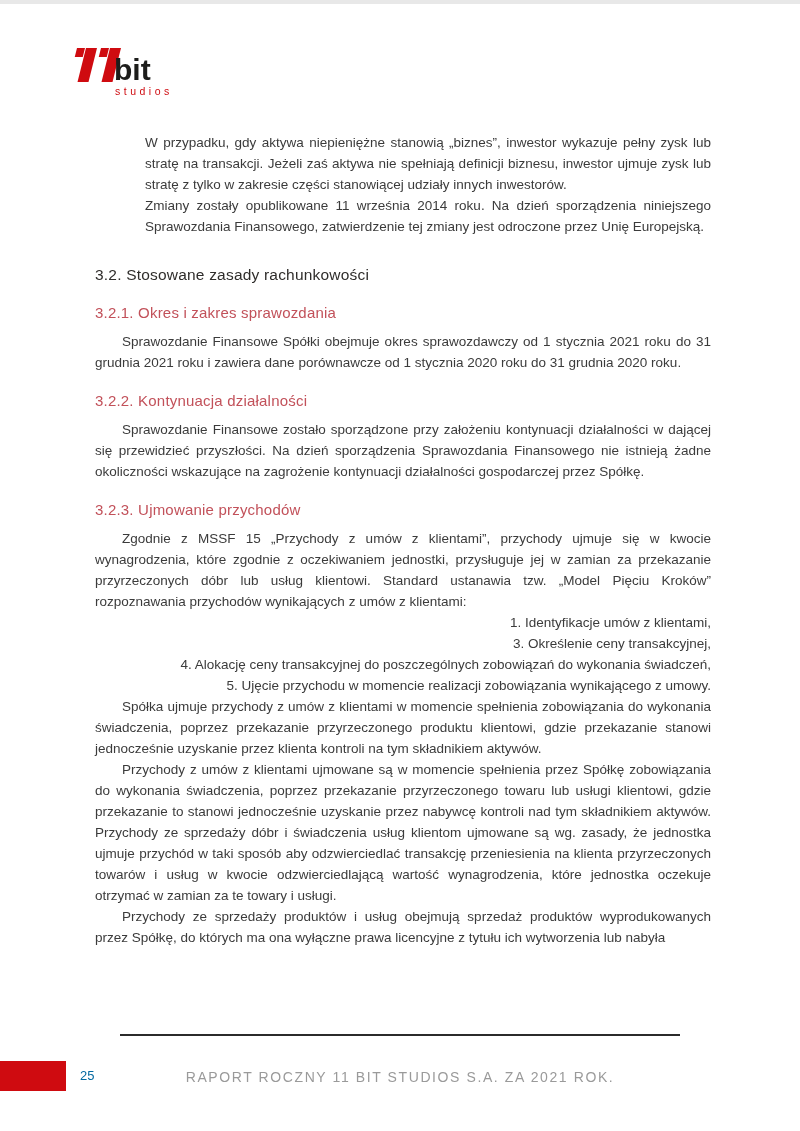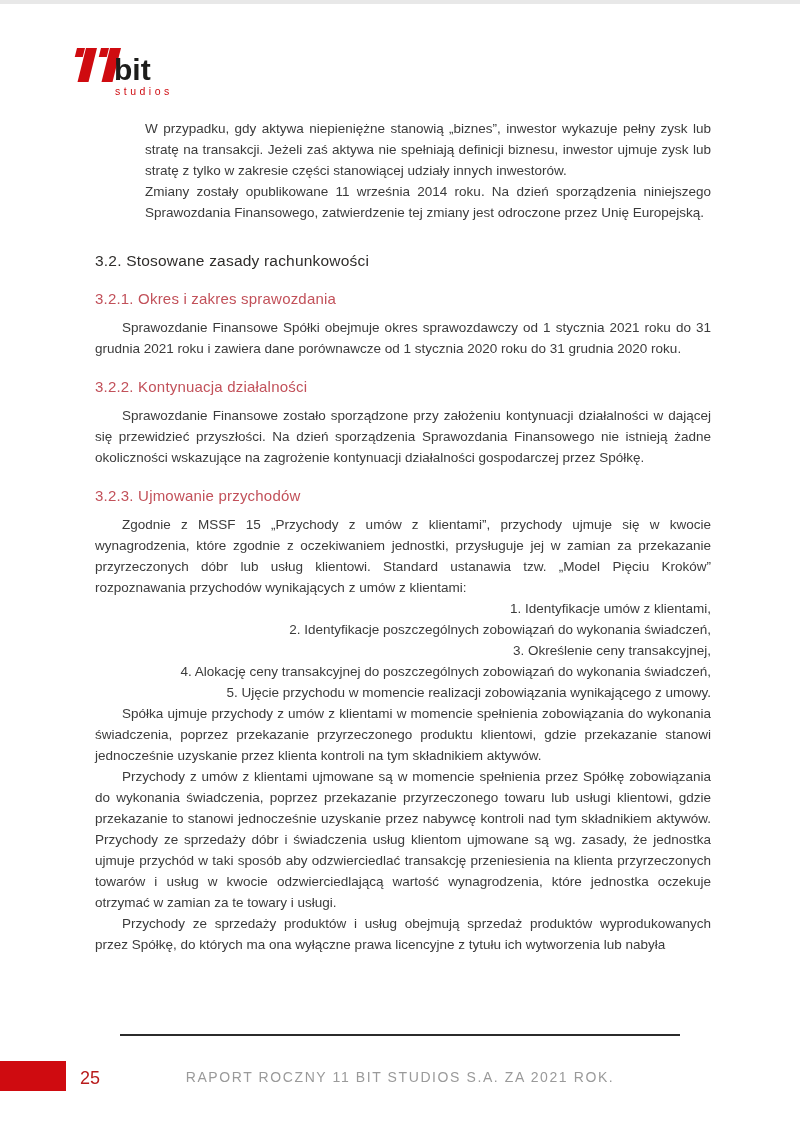--- a/index.html
+++ b/index.html
@@ -13,21 +13,21 @@
     color: #3b3b3b;
     overflow: hidden;
   }
 
   
   .logo { position: absolute; top: 40px; left: 62px; width: 120px; height: 56px; }
 
   
   .content {
     position: absolute;
-    top: 114px;
+    top: 128px;
     left: 95px;
     width: 616px;
     font-size: 13.5px;
     line-height: 21px;
     text-align: justify;
   }
   .intro { margin-left: 50px; }
   .intro p { margin: 0; text-indent: 0; }
 
   p.body { margin: 0; text-indent: 27px; }
@@ -65,22 +65,22 @@
     left: 0;
     top: 1057px;
     width: 66px;
     height: 30px;
     background: #cf0b10;
   }
   .page-number {
     position: absolute;
     left: 80px;
     top: 1064px;
-    font-size: 18px;
-    color: #b91c1c;
+    font-size: 13px;
+    color: #0369a1;
   }
   .footer-title {
     position: absolute;
     left: 0;
     right: 0;
     top: 1065px;
     text-align: center;
     font-size: 14px;
     letter-spacing: 1.6px;
     color: #9a9a9a;
@@ -117,21 +117,20 @@
     <p class="body">Sprawozdanie Finansowe Spółki obejmuje okres sprawozdawczy od 1 stycznia 2021 roku do 31 grudnia 2021 roku i zawiera dane porównawcze od 1 stycznia 2020 roku do 31 grudnia 2020 roku.</p>
 
     <h3 class="sub-heading">3.2.2. Kontynuacja działalności</h3>
     <p class="body">Sprawozdanie Finansowe zostało sporządzone przy założeniu kontynuacji działalności w dającej się przewidzieć przyszłości. Na dzień sporządzenia Sprawozdania Finansowego nie istnieją żadne okoliczności wskazujące na zagrożenie kontynuacji działalności gospodarczej przez Spółkę.</p>
 
     <h3 class="sub-heading">3.2.3. Ujmowanie przychodów</h3>
     <p class="body">Zgodnie z MSSF 15 „Przychody z umów z klientami”, przychody ujmuje się w kwocie wynagrodzenia, które zgodnie z oczekiwaniem jednostki, przysługuje jej w zamian za przekazanie przyrzeczonych dóbr lub usług klientowi. Standard ustanawia tzw. „Model Pięciu Kroków” rozpoznawania przychodów wynikających z umów z klientami:</p>
 
     <div class="steps">
       <div class="step">1. Identyfikacje umów z klientami,</div>
-      <div class="step">2. Identyfikacje poszczególnych zobowiązań do wykonania świadczeń,</div>
       <div class="step">3. Określenie ceny transakcyjnej,</div>
       <div class="step">4. Alokację ceny transakcyjnej do poszczególnych zobowiązań do wykonania świadczeń,</div>
       <div class="step">5. Ujęcie przychodu w momencie realizacji zobowiązania wynikającego z umowy.</div>
     </div>
 
     <p class="body">Spółka ujmuje przychody z umów z klientami w momencie spełnienia zobowiązania do wykonania świadczenia, poprzez przekazanie przyrzeczonego produktu klientowi, gdzie przekazanie stanowi jednocześnie uzyskanie przez klienta kontroli na tym składnikiem aktywów.</p>
     <p class="body">Przychody z umów z klientami ujmowane są w momencie spełnienia przez Spółkę zobowiązania do wykonania świadczenia, poprzez przekazanie przyrzeczonego towaru lub usługi klientowi, gdzie przekazanie to stanowi jednocześnie uzyskanie przez nabywcę kontroli nad tym składnikiem aktywów. Przychody ze sprzedaży dóbr i świadczenia usług klientom ujmowane są wg. zasady, że jednostka ujmuje przychód w taki sposób aby odzwierciedlać transakcję przeniesienia na klienta przyrzeczonych towarów i usług w kwocie odzwierciedlającą wartość wynagrodzenia, które jednostka oczekuje otrzymać w zamian za te towary i usługi.</p>
     <p class="body">Przychody ze sprzedaży produktów i usług obejmują sprzedaż produktów wyprodukowanych przez Spółkę, do których ma ona wyłączne prawa licencyjne z tytułu ich wytworzenia lub nabyła</p>
 
   </main>

